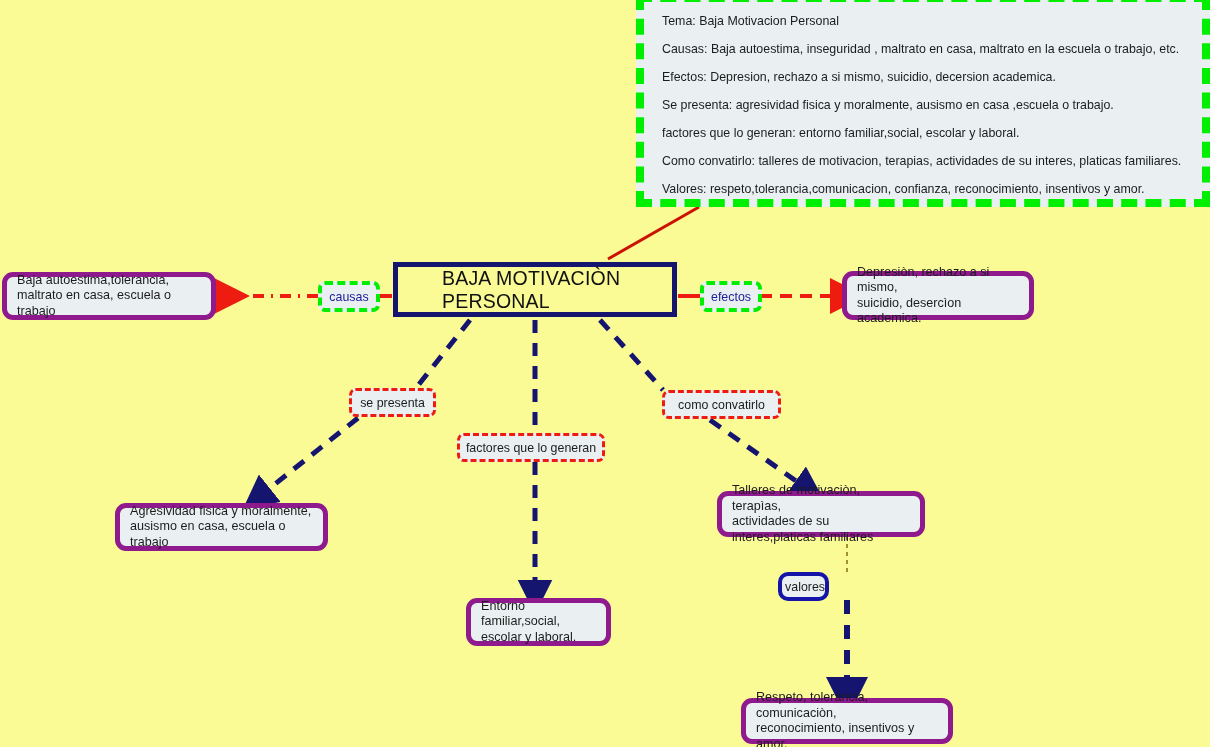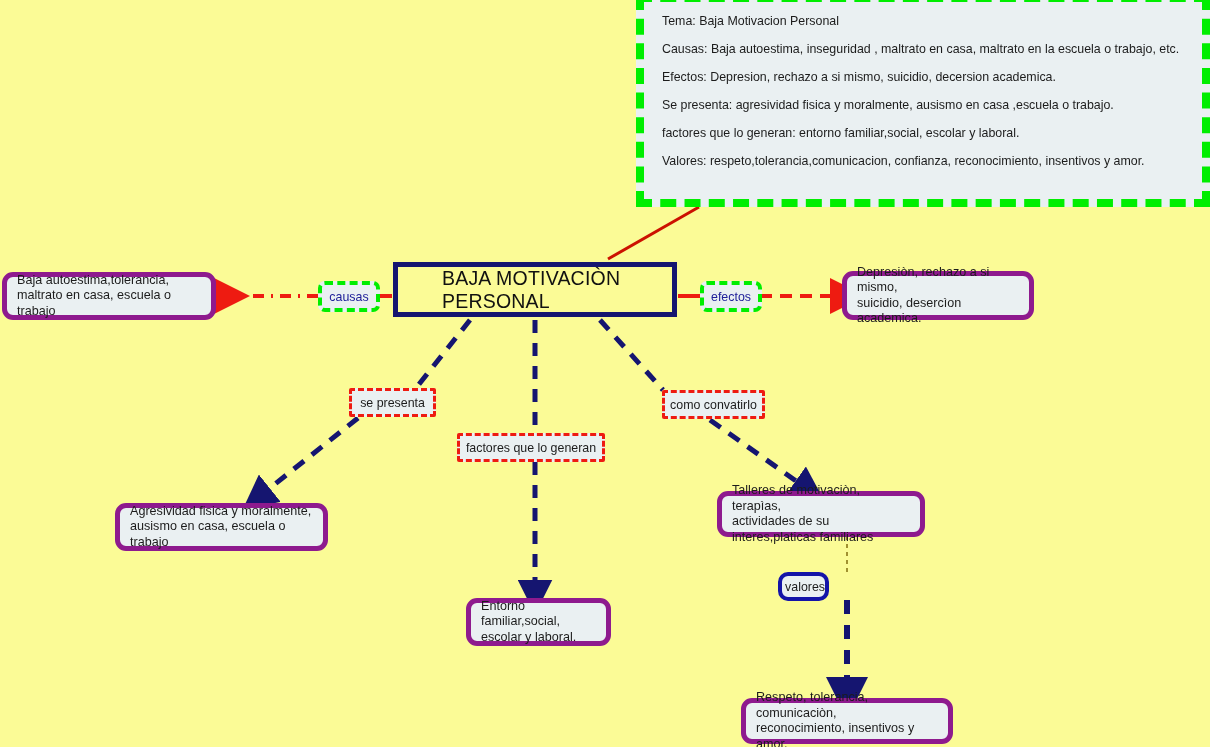--- a/index.html
+++ b/index.html
@@ -81,21 +81,21 @@
   }
 
   
   .clabel {
     position: absolute;
     box-sizing: border-box;
     background: #eaf0f2;
     display: flex;
     align-items: center;
     justify-content: center;
-    border-radius: 2px;
+    border-radius: 7px;
   }
   .clabel span {
     font-size: 12.4px;
     white-space: nowrap;
   }
   .clabel.green {
     border: 4px dashed #00ee00;
     border-radius: 7px;
   }
   .clabel.green span { color: #20209a; }
@@ -157,20 +157,21 @@
 
     <line x1="847" y1="600" x2="847" y2="692" stroke="#151570" stroke-width="6" stroke-dasharray="14,11" marker-end="url(#arrowNavy)"></line>
   </svg>
 
   <div class="legend">
     <div class="legend-line">Tema: Baja Motivacion Personal</div>
     <div class="legend-line">Causas: Baja autoestima, inseguridad , maltrato en casa, maltrato en la escuela o trabajo, etc.</div>
     <div class="legend-line">Efectos: Depresion, rechazo a si mismo, suicidio, decersion academica.</div>
     <div class="legend-line">Se presenta: agresividad fisica y moralmente, ausismo en casa ,escuela o trabajo.</div>
     <div class="legend-line">factores que lo generan: entorno familiar,social, escolar y laboral.</div>
+    <div class="legend-line">Como convatirlo: talleres de motivacion, terapias, actividades de su interes, platicas familiares.</div>
     <div class="legend-line">Valores: respeto,tolerancia,comunicacion, confianza, reconocimiento, insentivos y amor.</div>
   </div>
 
   <div class="center-node">
     <span>BAJA MOTIVACIÒN PERSONAL</span>
   </div>
 
   <div class="clabel green" style="left:318px; top:281px; width:62px; height:31px;">
     <span>causas</span>
   </div>
@@ -180,21 +181,21 @@
   </div>
 
   <div class="clabel reddot" style="left:349px; top:388px; width:87px; height:29px;">
     <span>se presenta</span>
   </div>
 
   <div class="clabel reddash" style="left:457px; top:433px; width:148px; height:29px;">
     <span>factores que lo generan</span>
   </div>
 
-  <div class="clabel reddot" style="left:662px; top:390px; width:103px; height:29px;">
+  <div class="clabel reddot" style="left:662px; top:390px; width:119px; height:29px;">
     <span>como convatirlo</span>
   </div>
 
   <div class="clabel navy" style="left:778px; top:572px; width:51px; height:29px;justify-content:flex-end;">
     <span>valores</span>
   </div>
 
   <div class="pbox" style="left:2px; top:272px; width:214px; height:48px;">
     <div class="inner">
       <div>Baja autoestima,tolerancia,</div>

